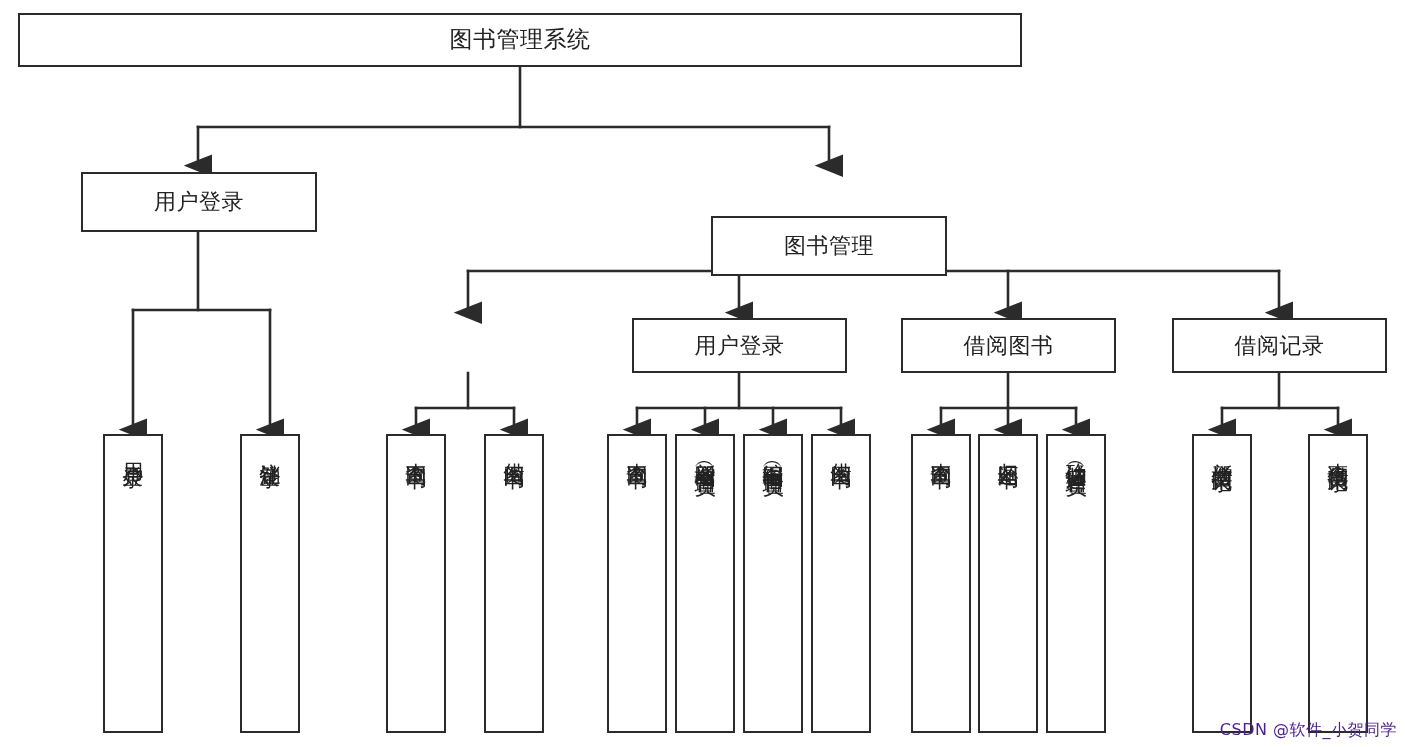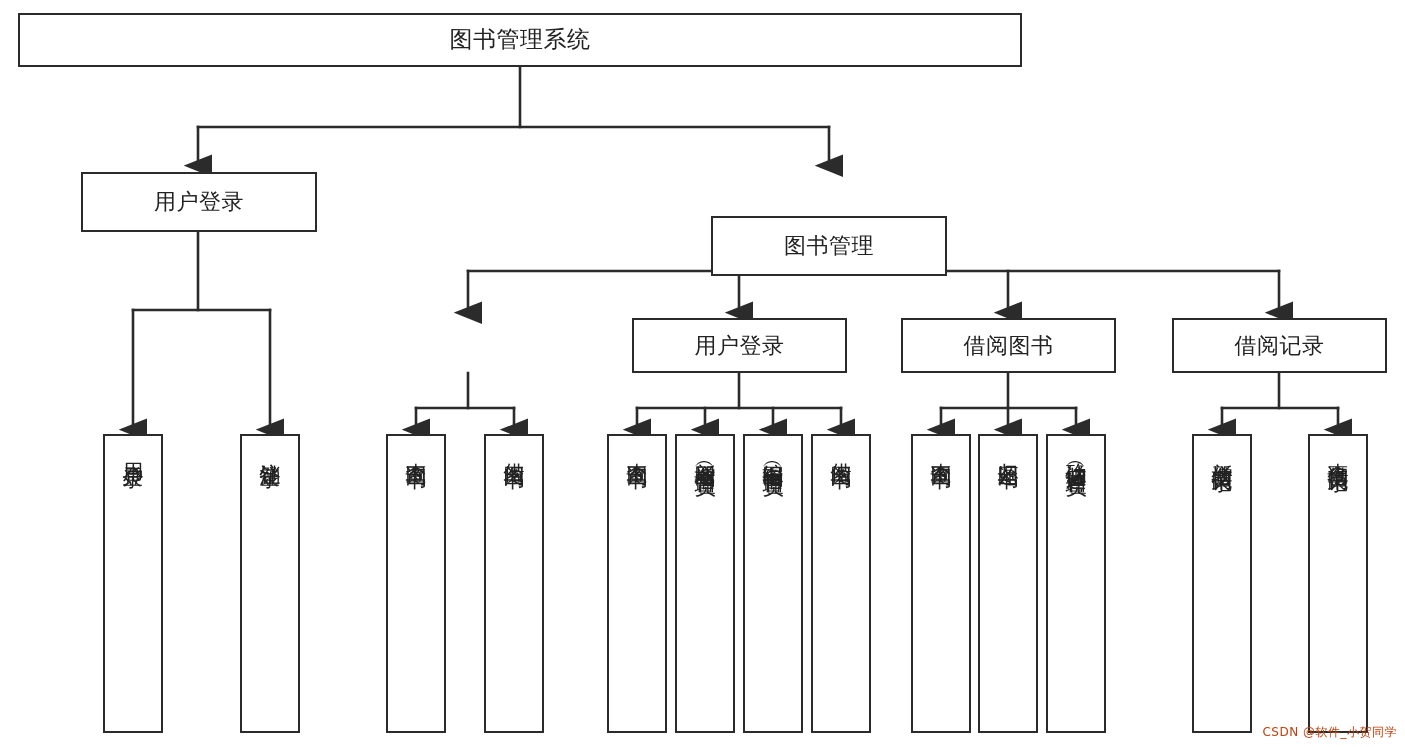--- a/index.html
+++ b/index.html
@@ -62,22 +62,22 @@
     text-orientation: upright;
     font-size: 21px;
     letter-spacing: 2px;
     line-height: 1.05;
     max-height: 280px;
   }
   .watermark {
     position: absolute;
     right: 8px;
     bottom: 6px;
-    font-size: 12px;
-    color: #c2410c;
+    font-size: 16px;
+    color: #4c1d95;
     letter-spacing: 0.5px;
     white-space: nowrap;
     pointer-events: none;
   }
 </style>
 </head>
 <body>
 
 <div id="canvas">
 

